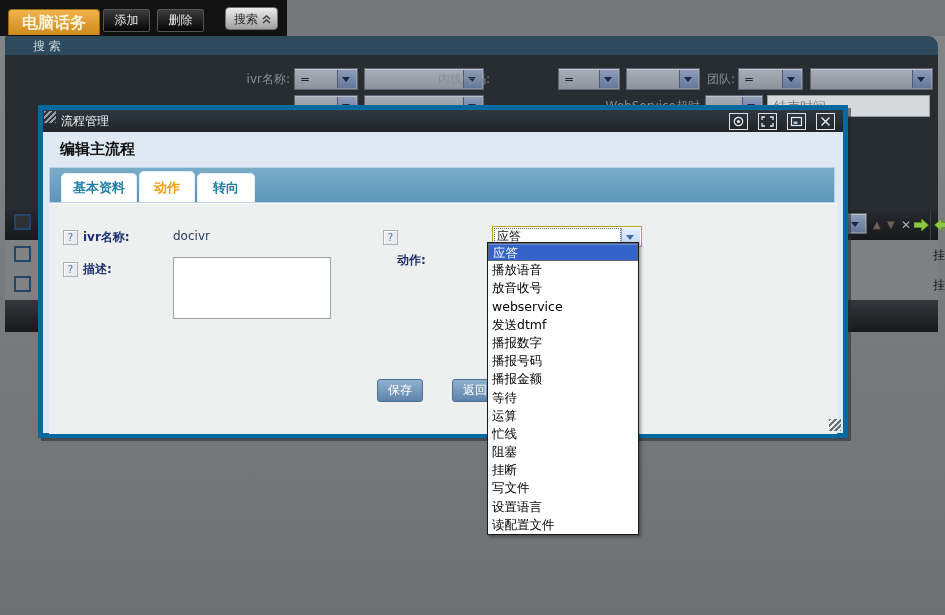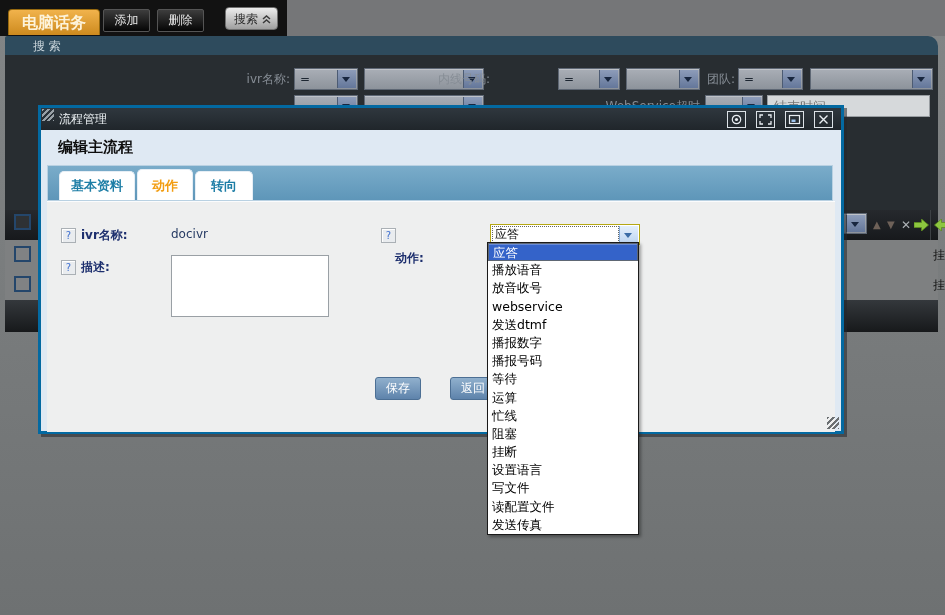--- a/index.html
+++ b/index.html
@@ -57,21 +57,21 @@
   .row-action{font-size:12px;color:#141414;line-height:30px;}
   .tfoot{left:0;top:245px;width:933px;height:32px;
     background:linear-gradient(#34383c,#17191b);}
   .sort-ico{font-size:10px;color:#6e6158;line-height:24px;cursor:default;}
   .clear-ico{font-size:12px;color:#aeb3b7;line-height:24px;}
   .vdiv{width:1px;height:30px;background:#3c4044;}
   .garrow{display:block;}
 
   
   .modal{left:38px;top:105px;width:800px;height:323px;background:#dfe9f3;
-    border:3px solid #0369a1;box-shadow:3px 3px 0 rgba(35,39,43,.55);z-index:10;}
+    border:5px solid #0369a1;box-shadow:3px 3px 0 rgba(35,39,43,.55);z-index:10;}
   .m-titlebar{left:0;top:0;right:0;height:22px;
     background:linear-gradient(#2f373e,#20262b);color:#edf2f5;font-size:12px;
     line-height:22px;padding-left:18px;}
   .m-grip{left:1px;top:1px;width:12px;height:12px;
     background:repeating-linear-gradient(135deg,#98a0a6 0 2px,transparent 2px 4px);}
   .win-icons{position:absolute;right:8px;top:3px;display:flex;gap:10px;}
   .win-ico{width:17px;height:15px;border:1px solid #dce2e7;display:flex;
     align-items:center;justify-content:center;background:transparent;}
   .m-heading{left:17px;top:30px;font-size:15px;font-weight:bold;color:#0e0e0e;}
   .tabstrip{left:6px;top:57px;width:786px;height:36px;
@@ -261,22 +261,22 @@
 </div>
 
 <div class="abs dd-list">
     <div class="dd-item sel">应答</div>
     <div class="dd-item">播放语音</div>
     <div class="dd-item">放音收号</div>
     <div class="dd-item">webservice</div>
     <div class="dd-item">发送dtmf</div>
     <div class="dd-item">播报数字</div>
     <div class="dd-item">播报号码</div>
+    <div class="dd-item">播报金额</div>
     <div class="dd-item">等待</div>
     <div class="dd-item">运算</div>
     <div class="dd-item">忙线</div>
     <div class="dd-item">阻塞</div>
     <div class="dd-item">挂断</div>
+    <div class="dd-item">写文件</div>
     <div class="dd-item">设置语言</div>
-    <div class="dd-item">写文件</div>
     <div class="dd-item">读配置文件</div>
-    <div class="dd-item">发送传真</div>
   </div>
 
 </body></html>

